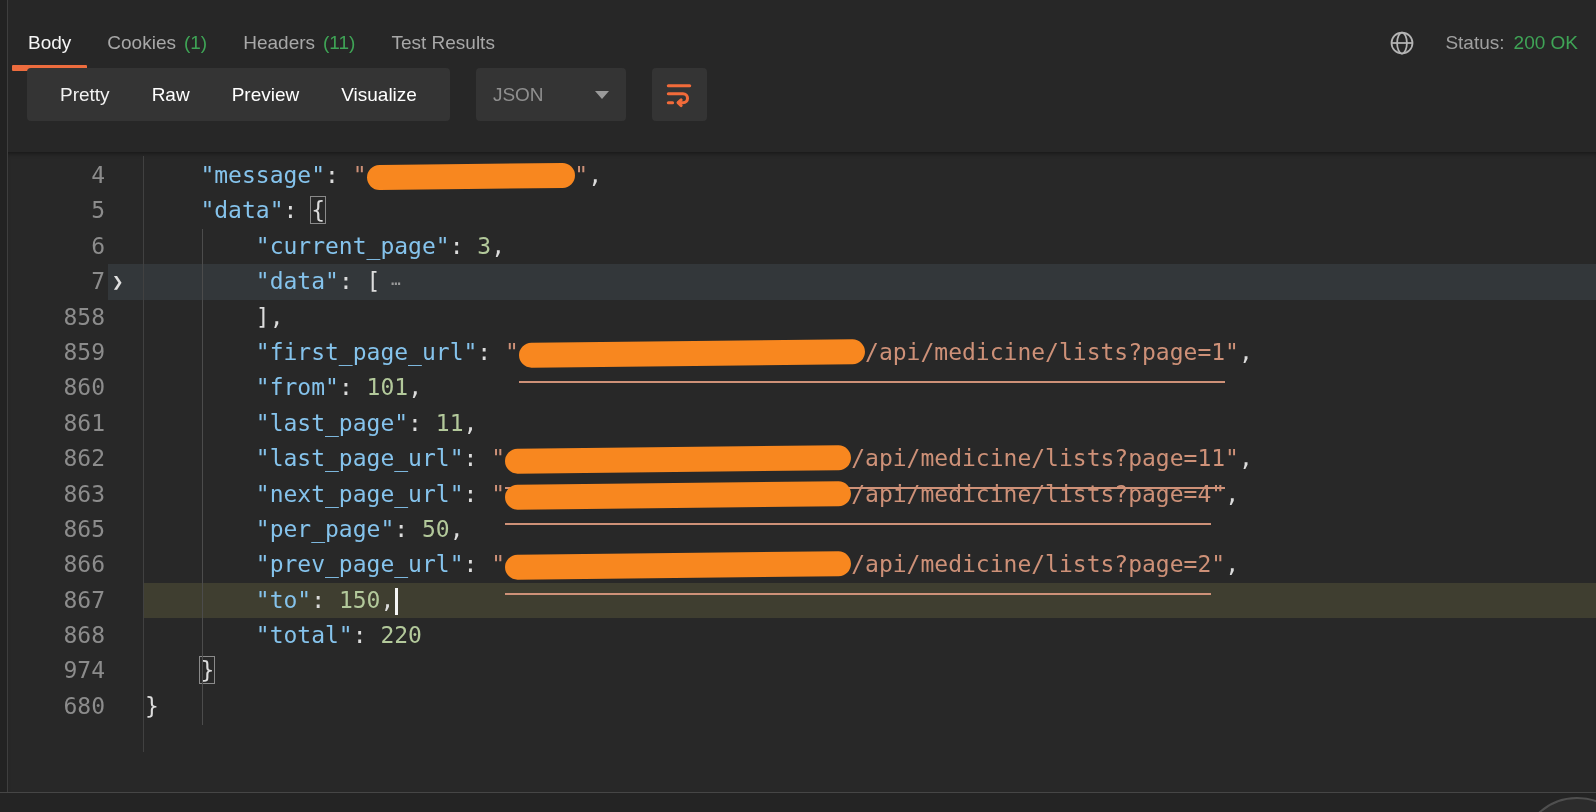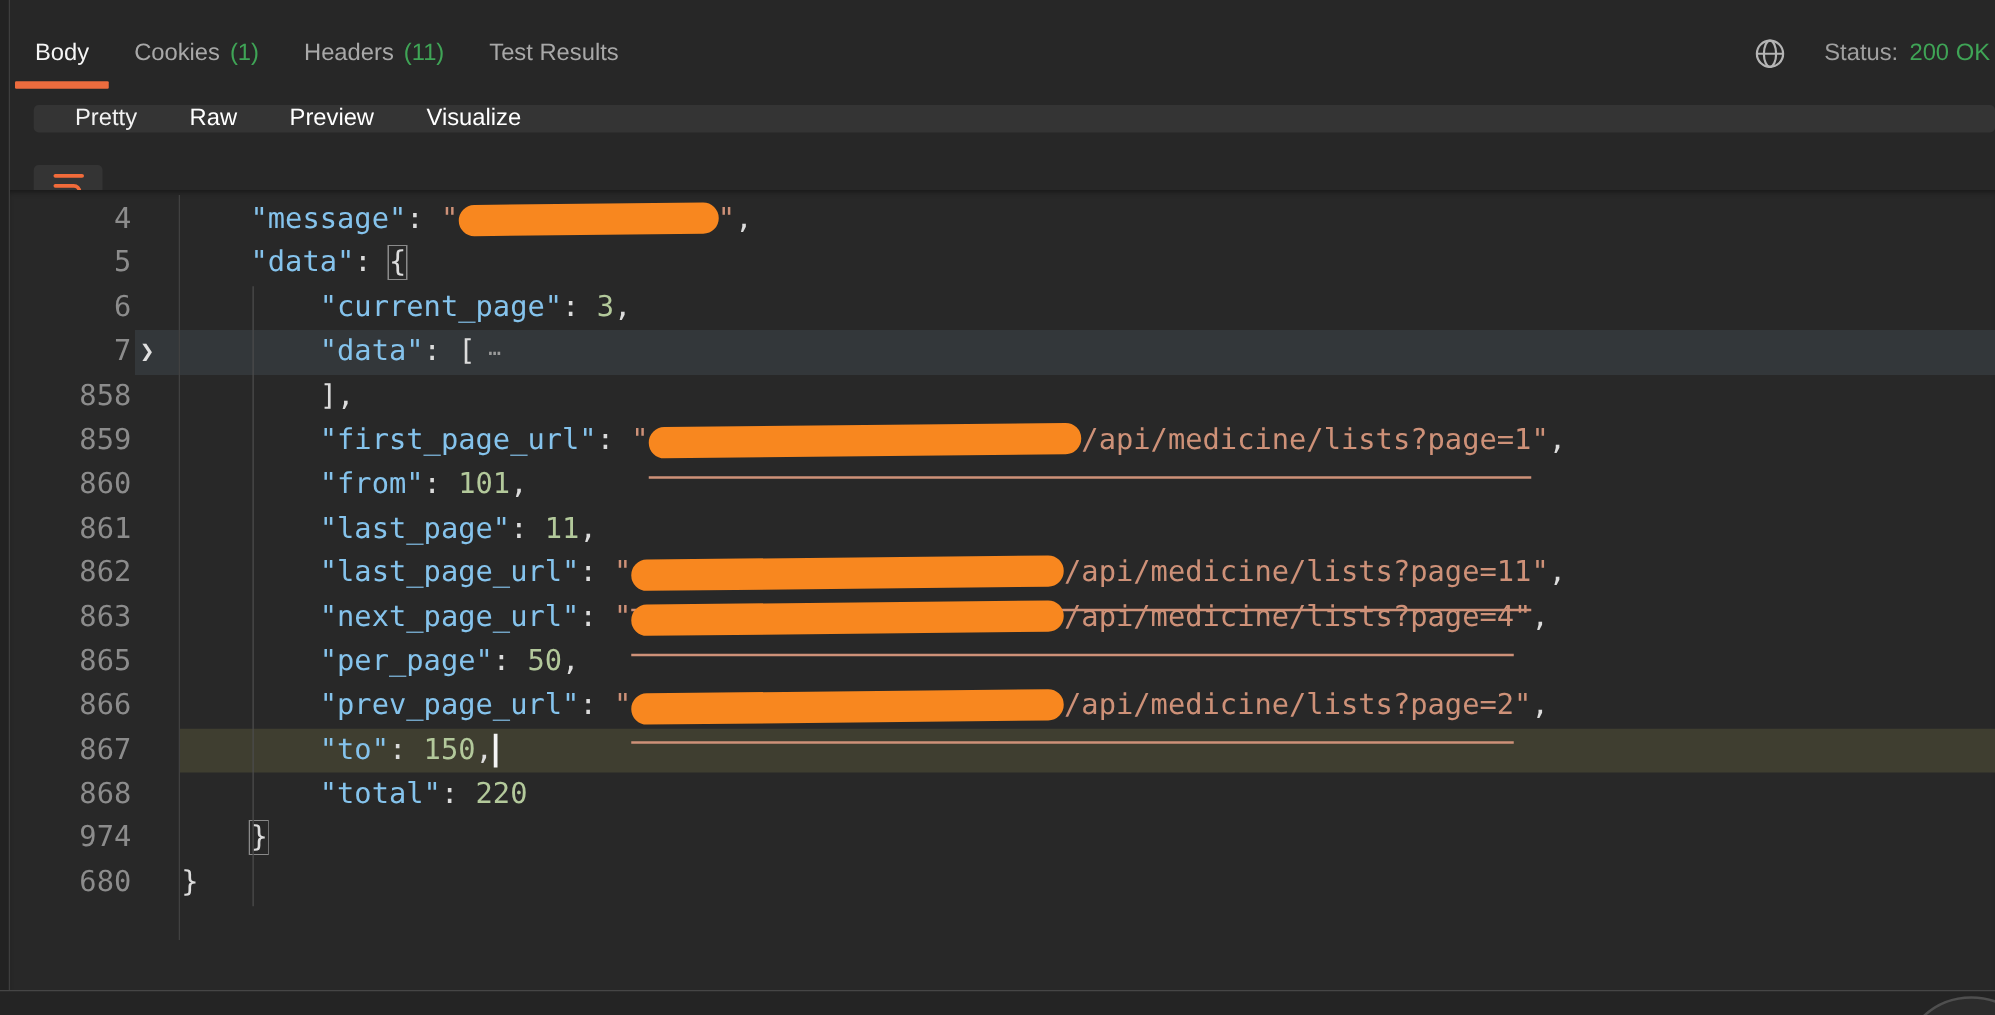--- a/index.html
+++ b/index.html
@@ -10,26 +10,26 @@
   }
   
   .left-strip{position:absolute;left:0;top:0;width:7px;height:792px;background:#222;border-right:1px solid #3e3e3e;}
   
   .tabbar{position:absolute;left:8px;top:0;right:0;height:62px;display:flex;align-items:center;margin-top:12px;}
   .tab{position:relative;height:100%;display:flex;align-items:center;gap:8px;padding:0 18px;font-size:19px;color:#a8a8a8;cursor:default;}
   .tab .cnt{color:var(--green);}
   .tab.active{color:#f5f5f5;}
   .tab.active::after{content:"";position:absolute;left:2px;right:2px;bottom:3px;height:6px;background:var(--accent);border-radius:1px;}
   .tab.first{margin-left:2px;}
-  .tab-right{margin-left:auto;display:flex;align-items:center;gap:28px;padding-right:4px;}
+  .tab-right{margin-left:auto;display:flex;align-items:center;gap:28px;padding-right:18px;}
   .globe{width:30px;height:30px;display:flex;align-items:center;justify-content:center;}
   .status{font-size:19px;color:#a0a0a0;display:flex;gap:9px;}
   .status .ok{color:var(--green);}
   
-  .toolbar{position:absolute;left:8px;top:84px;right:0;height:53px;display:flex;gap:26px;padding-left:19px;flex-direction:column;}
+  .toolbar{position:absolute;left:8px;top:68px;right:0;height:53px;display:flex;gap:26px;padding-left:19px;}
   .views{display:flex;align-items:center;background:#343434;border-radius:4px;padding:0 12px;}
   .view{padding:0 21px;font-size:19px;color:#ffffff;height:100%;display:flex;align-items:center;}
   .view.active{color:#f2f2f2;}
   .format-dd{width:150px;background:#343434;border-radius:4px;display:flex;align-items:center;justify-content:space-between;padding:0 17px;box-sizing:border-box;}
   .format-dd .fmt{font-size:19px;color:#8f8f8f;}
   .caret{width:0;height:0;border-left:7px solid transparent;border-right:7px solid transparent;border-top:8px solid #9a9a9a;}
   .wrap-btn{width:55px;background:#343434;border-radius:4px;display:flex;align-items:center;justify-content:center;}
   
   .editor{position:absolute;left:8px;top:152px;right:0;height:640px;background:#282828;
     box-shadow:inset 0 4px 5px -3px rgba(0,0,0,.5);}
@@ -90,20 +90,24 @@
   </div>
 </div>
 
 <div class="toolbar">
   <div class="views">
     <div class="view active">Pretty</div>
     <div class="view">Raw</div>
     <div class="view">Preview</div>
     <div class="view">Visualize</div>
   </div>
+  <div class="format-dd">
+    <span class="fmt">JSON</span>
+    <span class="caret"></span>
+  </div>
   <div class="wrap-btn">
     <span>
       <svg width="34" height="32" viewBox="0 0 24 24" fill="none" stroke="#f26b3a" stroke-width="2.3" stroke-linecap="round" stroke-linejoin="round">
         <path d="M4 6.5 H20"></path>
         <path d="M4 12.5 H15 A3.4 3.4 0 0 1 15 19.3 H11.6"></path>
         <path d="M13.6 17.2 L11.3 19.3 L13.6 21.4"></path>
         <path d="M4 19.3 H7.2"></path>
       </svg>
     </span>
   </div>

